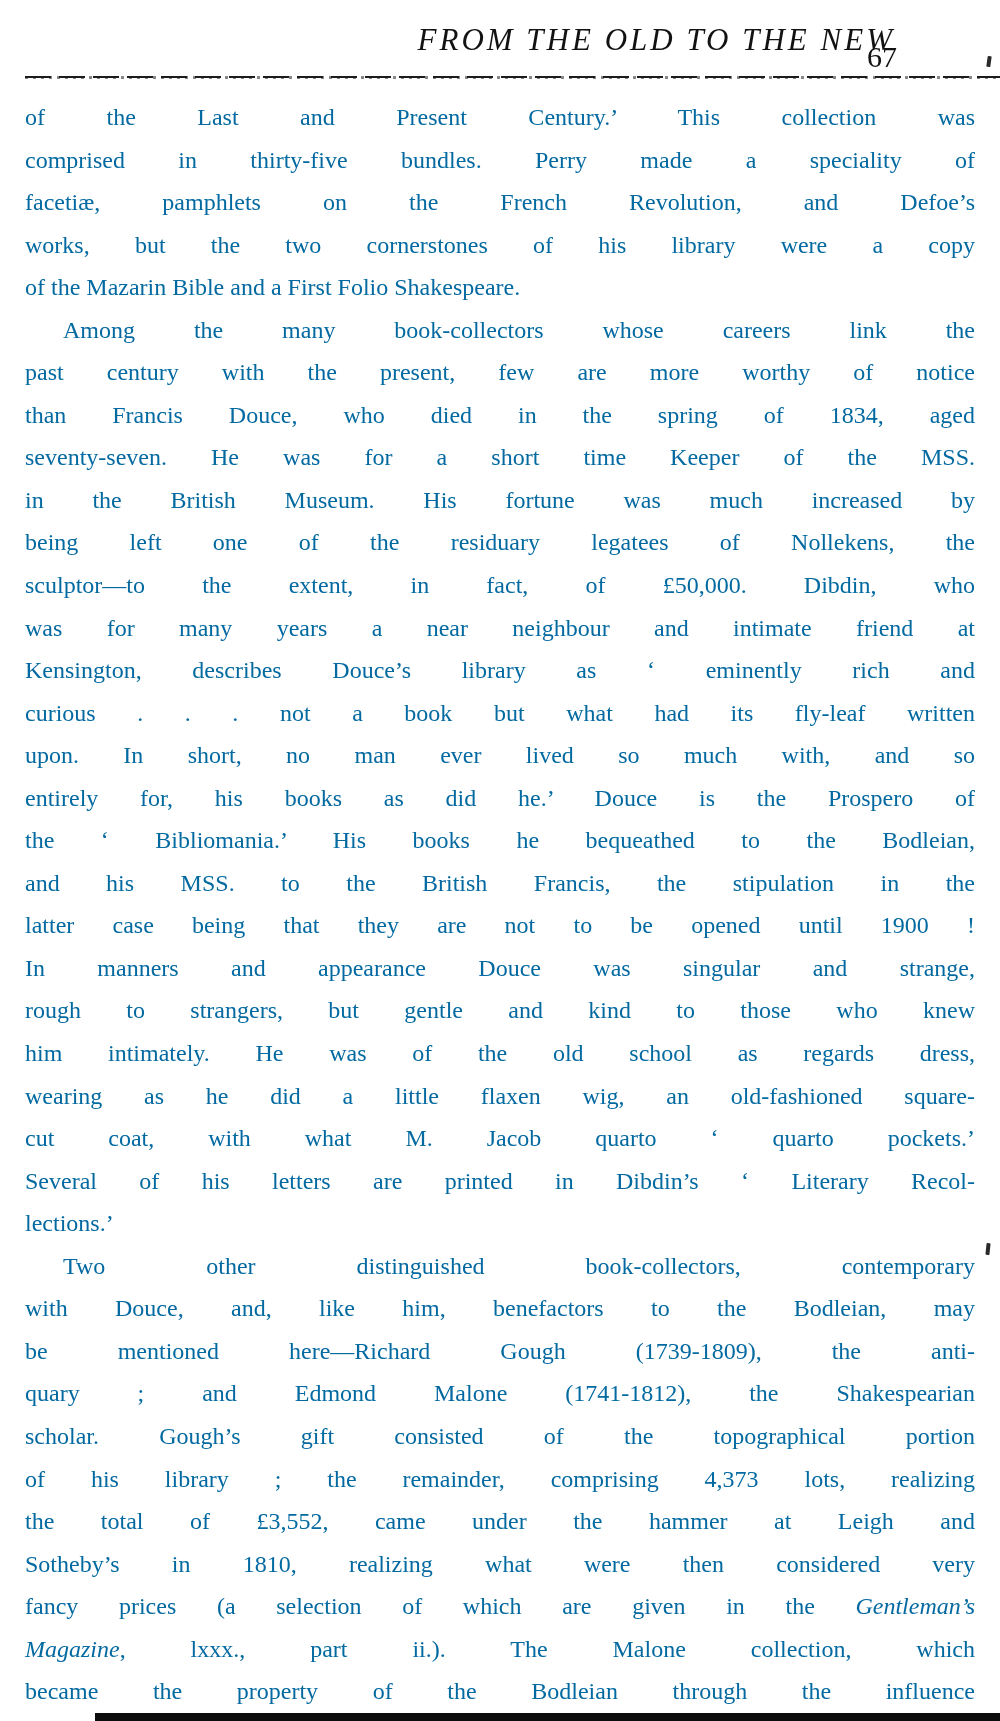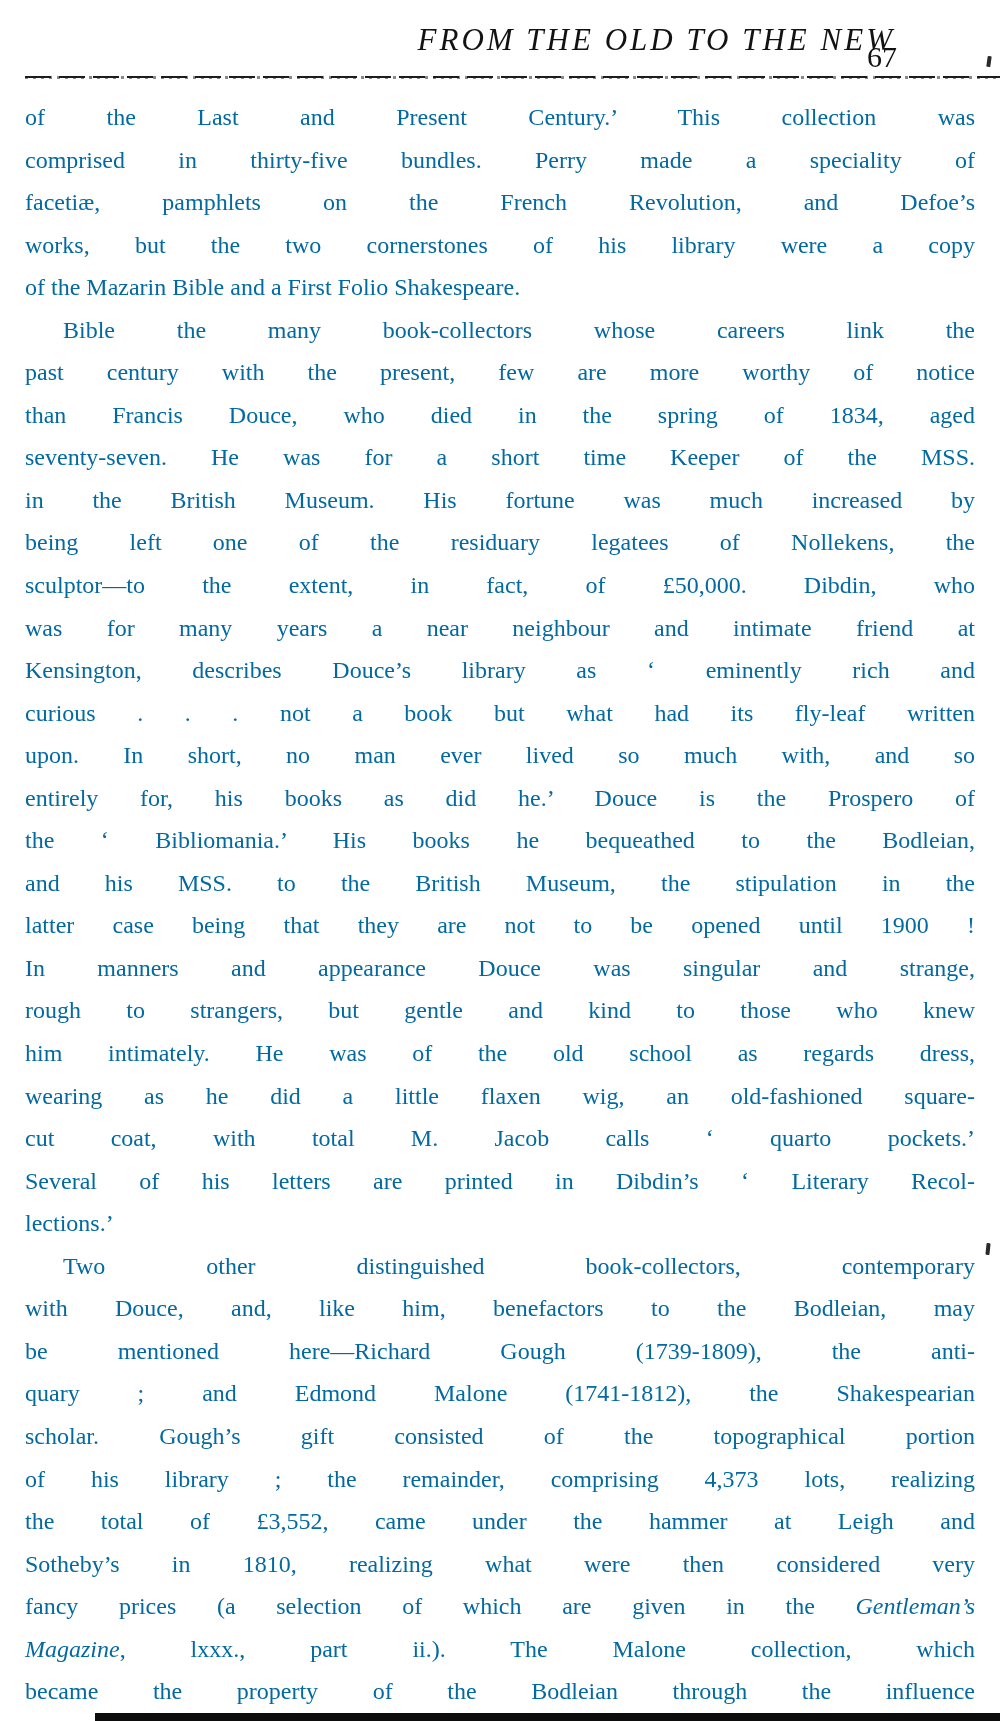--- a/index.html
+++ b/index.html
@@ -58,40 +58,40 @@
   <div class="pagenum">67</div>
 
   <div class="head-rule"></div>
 
   <div class="text-block" id="text-block">
       <div class="line"><span>of the Last and Present Century.’ This collection was</span></div>
       <div class="line"><span>comprised in thirty-five bundles. Perry made a speciality of</span></div>
       <div class="line"><span>facetiæ, pamphlets on the French Revolution, and Defoe’s</span></div>
       <div class="line"><span>works, but the two cornerstones of his library were a copy</span></div>
       <div class="line no-just"><span>of the Mazarin Bible and a First Folio Shakespeare.</span></div>
-      <div class="line indent"><span>Bible the many book-collectors whose careers link the</span></div>
+      <div class="line indent"><span>Among the many book-collectors whose careers link the</span></div>
       <div class="line"><span>past century with the present, few are more worthy of notice</span></div>
       <div class="line"><span>than Francis Douce, who died in the spring of 1834, aged</span></div>
       <div class="line"><span>seventy-seven. He was for a short time Keeper of the MSS.</span></div>
       <div class="line"><span>in the British Museum. His fortune was much increased by</span></div>
       <div class="line"><span>being left one of the residuary legatees of Nollekens, the</span></div>
       <div class="line"><span>sculptor—to the extent, in fact, of £50,000. Dibdin, who</span></div>
       <div class="line"><span>was for many years a near neighbour and intimate friend at</span></div>
       <div class="line"><span>Kensington, describes Douce’s library as ‘ eminently rich and</span></div>
       <div class="line"><span>curious . . . not a book but what had its fly-leaf written</span></div>
       <div class="line"><span>upon. In short, no man ever lived so much with, and so</span></div>
       <div class="line"><span>entirely for, his books as did he.’ Douce is the Prospero of</span></div>
       <div class="line"><span>the ‘ Bibliomania.’ His books he bequeathed to the Bodleian,</span></div>
-      <div class="line"><span>and his MSS. to the British Museum, the stipulation in the</span></div>
+      <div class="line"><span>and his MSS. to the British Francis, the stipulation in the</span></div>
       <div class="line"><span>latter case being that they are not to be opened until 1900 !</span></div>
       <div class="line"><span>In manners and appearance Douce was singular and strange,</span></div>
       <div class="line"><span>rough to strangers, but gentle and kind to those who knew</span></div>
       <div class="line"><span>him intimately. He was of the old school as regards dress,</span></div>
       <div class="line"><span>wearing as he did a little flaxen wig, an old-fashioned square-</span></div>
-      <div class="line"><span>cut coat, with total M. Jacob calls ‘ quarto pockets.’</span></div>
+      <div class="line"><span>cut coat, with what M. Jacob quarto ‘ quarto pockets.’</span></div>
       <div class="line"><span>Several of his letters are printed in Dibdin’s ‘ Literary Recol-</span></div>
       <div class="line no-just"><span>lections.’</span></div>
       <div class="line indent"><span>Two other distinguished book-collectors, contemporary</span></div>
       <div class="line"><span>with Douce, and, like him, benefactors to the Bodleian, may</span></div>
       <div class="line"><span>be mentioned here—Richard Gough (1739-1809), the anti-</span></div>
       <div class="line"><span>quary ; and Edmond Malone (1741-1812), the Shakespearian</span></div>
       <div class="line"><span>scholar. Gough’s gift consisted of the topographical portion</span></div>
       <div class="line"><span>of his library ; the remainder, comprising 4,373 lots, realizing</span></div>
       <div class="line"><span>the total of £3,552, came under the hammer at Leigh and</span></div>
       <div class="line"><span>Sotheby’s in 1810, realizing what were then considered very</span></div>

